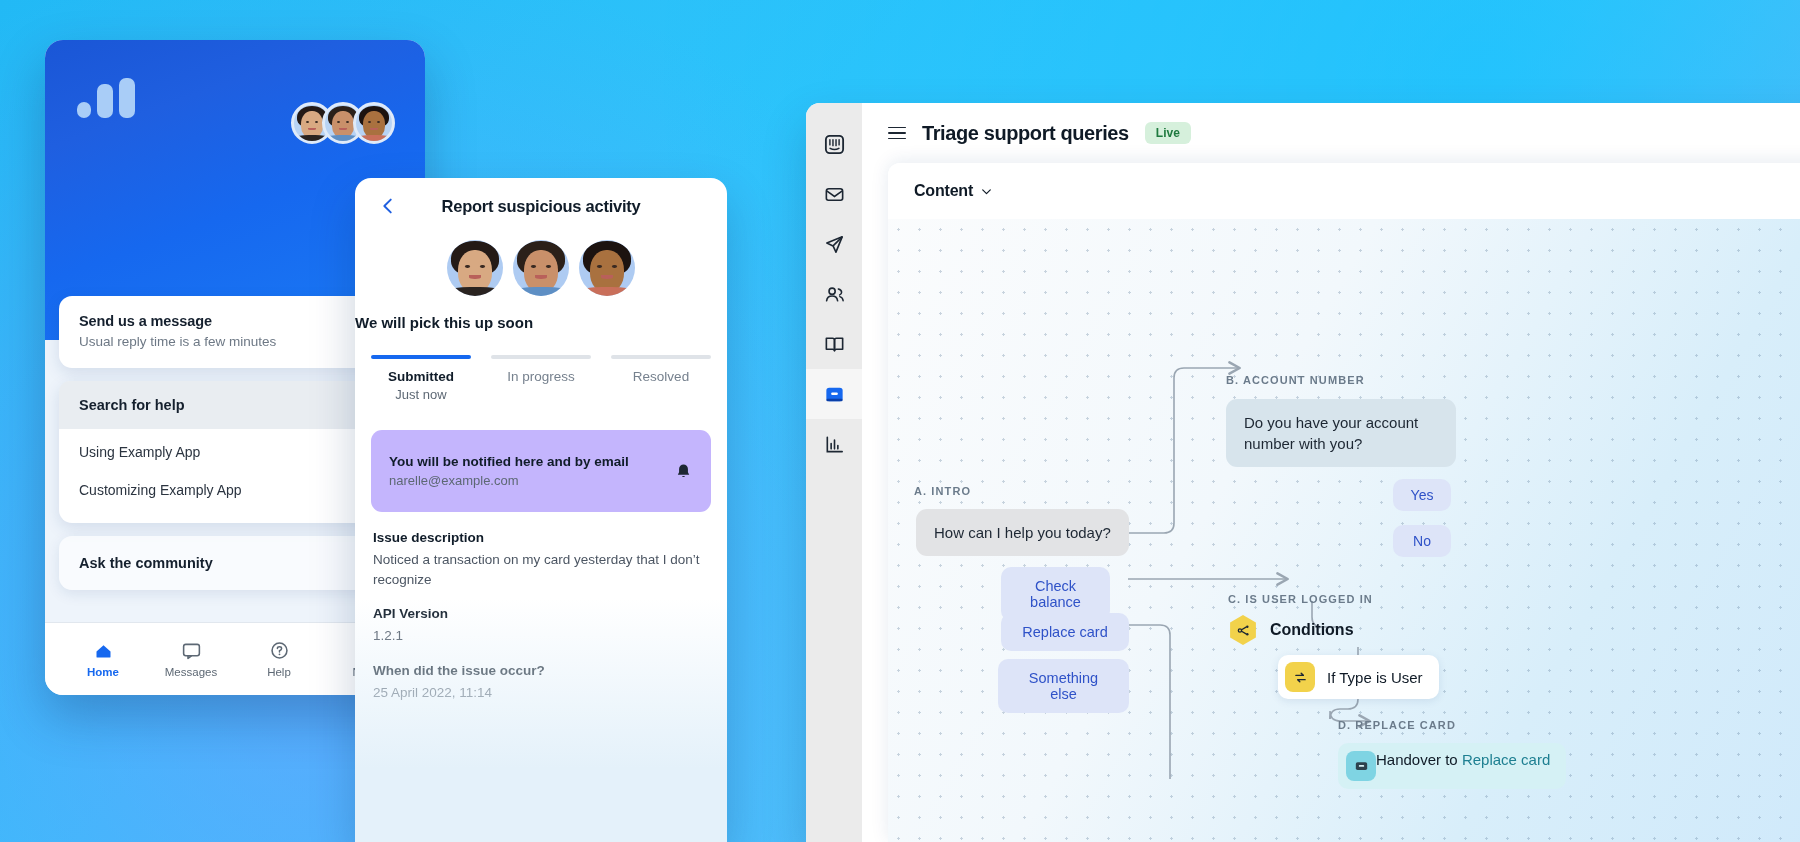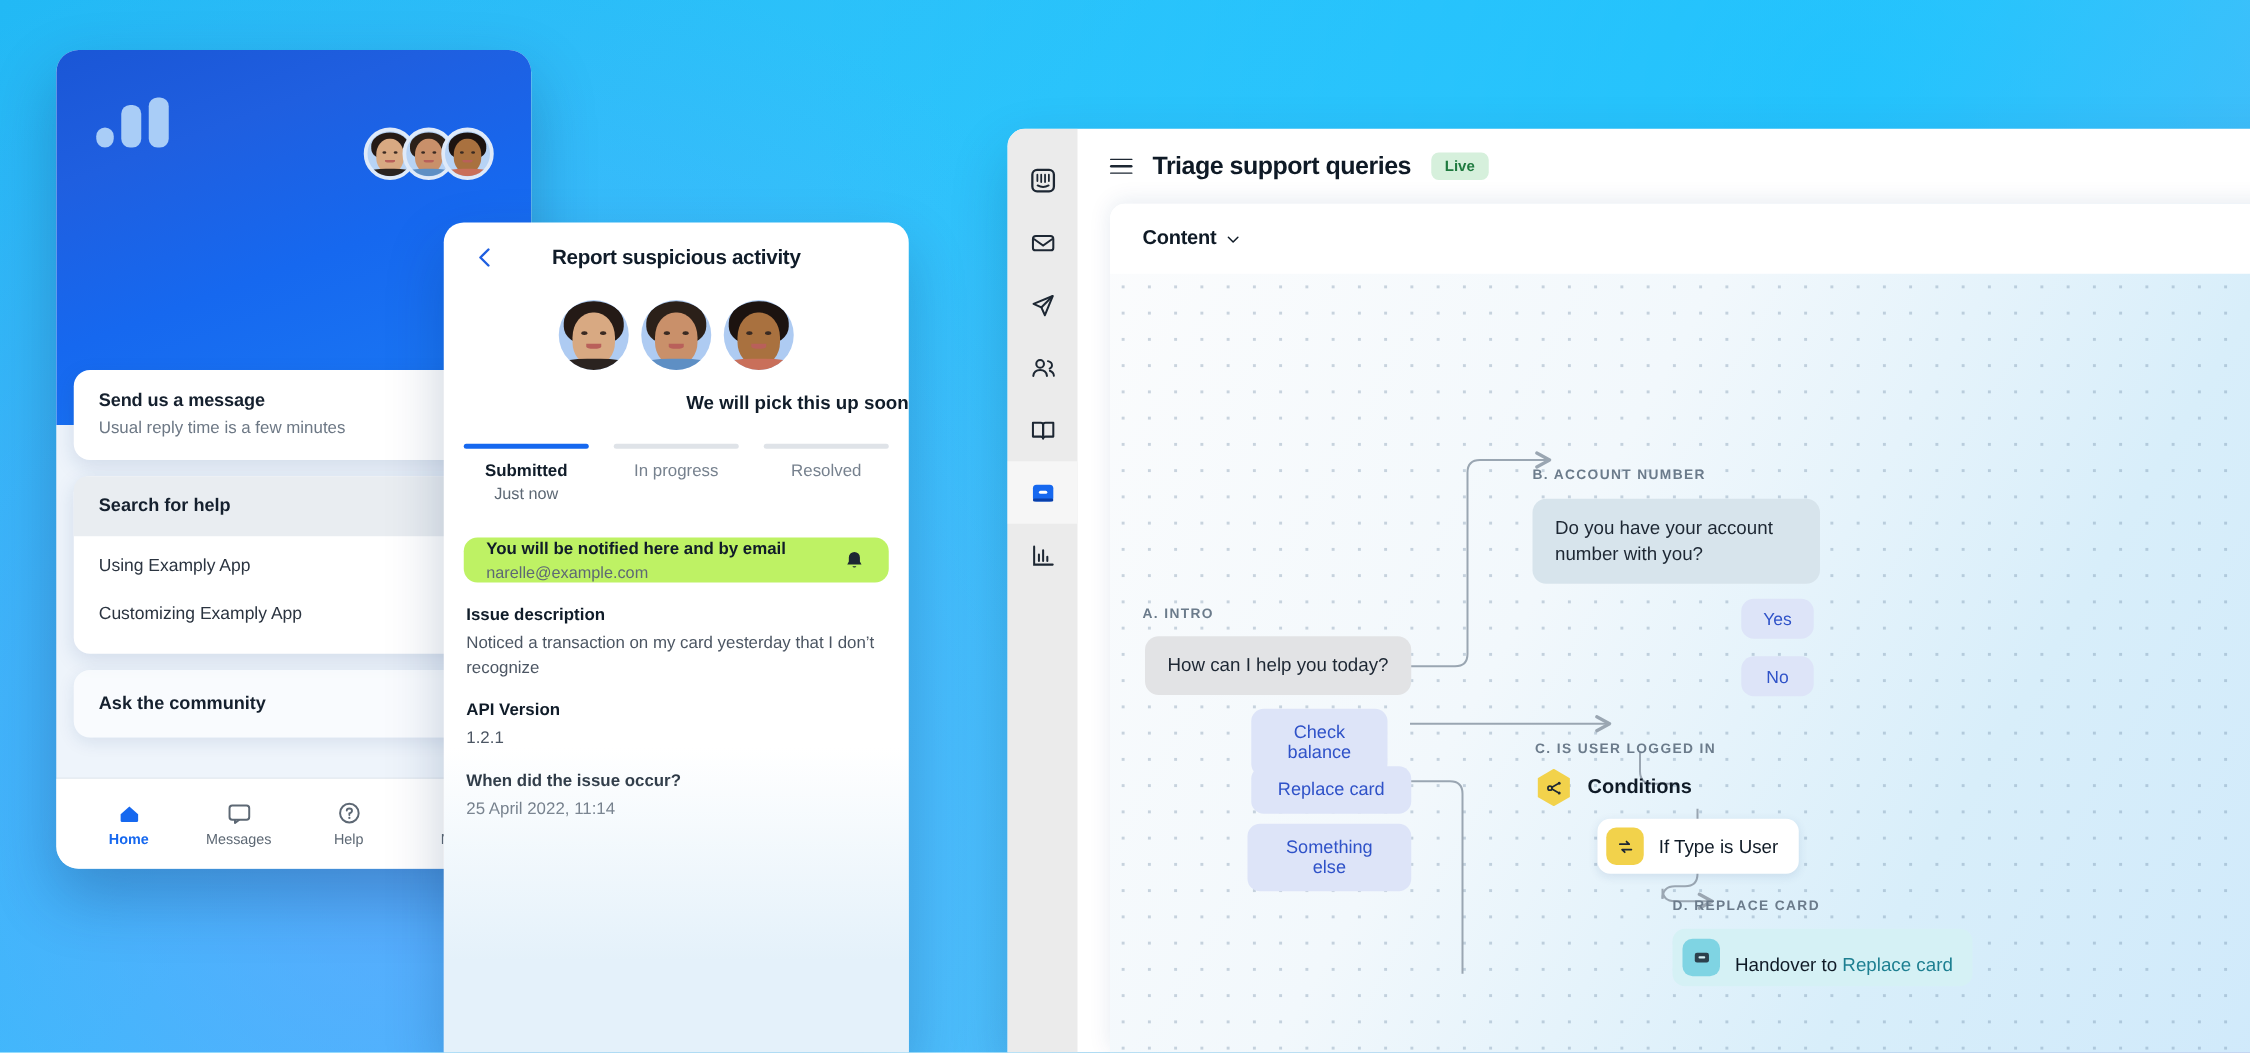--- a/index.html
+++ b/index.html
@@ -54,30 +54,30 @@
   
   .ticket{position:absolute;left:355px;top:178px;width:372px;height:664px;
     background:#ffffff;border-radius:16px 16px 0 0;overflow:hidden;
     box-shadow:0 20px 46px rgba(10,40,90,.22);}
   .ticket-head{position:relative;height:56px;display:flex;align-items:center;justify-content:center;}
   .back-btn{position:absolute;left:22px;top:17px;width:22px;height:22px;cursor:pointer;}
   .ticket-title{font-size:16.5px;font-weight:700;color:#101c29;letter-spacing:-.25px;}
   .ticket-avatars{display:flex;justify-content:center;margin-top:6px;}
   .ticket-avatars .av{width:56px;height:56px;border-radius:50%;margin:0 5px;
     overflow:hidden;position:relative;background:#aecbf2;}
-  .pickup{text-align:right;font-size:15px;font-weight:600;color:#101c29;margin-top:18px;}
+  .pickup{text-align:left;font-size:15px;font-weight:600;color:#101c29;margin-top:18px;}
   .tabs{display:flex;gap:20px;padding:0 16px;margin-top:24px;}
   .tab{flex:1;}
   .tab .bar{height:4px;border-radius:3px;background:#dfe3e8;}
   .tab.active .bar{background:#1668ef;}
   .tab .lbl{font-size:13.5px;color:#76818e;margin-top:10px;text-align:center;}
   .tab.active .lbl{color:#101c29;font-weight:700;}
   .tab .sub{font-size:13px;color:#5d6874;text-align:center;margin-top:3px;}
-  .notify{margin:28px 16px 0 16px;background:#bef264;border-radius:11px;
-    padding:1px 18px;display:flex;align-items:center;justify-content:space-between;}
+  .notify{margin:28px 16px 0 16px;background:#c4b5fd;border-radius:11px;
+    padding:24px 18px;display:flex;align-items:center;justify-content:space-between;}
   .notify-t{font-size:13.5px;font-weight:700;color:#101c29;}
   .notify-s{font-size:13px;color:#5d6874;margin-top:4px;}
   .attrs{padding:18px 18px 0 18px;}
   .attr{margin-bottom:17px;}
   .attr-k{font-size:13.5px;font-weight:700;color:#101c29;}
   .attr-v{font-size:13.5px;color:#4c5663;margin-top:5px;line-height:1.45;}
   .ticket-grad{position:absolute;left:0;right:0;top:420px;bottom:0;
     background:linear-gradient(180deg,rgba(236,246,252,0) 0%,#e4f1fa 70%);pointer-events:none;}
 
   
@@ -117,21 +117,21 @@
     clip-path:polygon(50% 0%,93% 25%,93% 75%,50% 100%,7% 75%,7% 25%);
     display:flex;align-items:center;justify-content:center;flex-shrink:0;}
   .hex svg{width:17px;height:17px;}
   .hexwrap .t{font-size:16px;font-weight:600;color:#0f1a26;}
   .branch{display:flex;align-items:center;gap:12px;background:#fff;border-radius:10px;
     padding:7px 16px 7px 7px;box-shadow:0 2px 8px rgba(20,60,120,.10);}
   .sq{width:30px;height:30px;border-radius:8px;background:#f2d24b;
     display:flex;align-items:center;justify-content:center;flex-shrink:0;}
   .sq svg{width:17px;height:17px;}
   .branch .t{font-size:15px;color:#0f1a26;}
-  .handover{display:flex;align-items:flex-end;gap:12px;background:#d5f1f5;border-radius:10px;
+  .handover{display:flex;align-items:flex-start;gap:0;background:#d5f1f5;border-radius:10px;
     padding:8px 16px 8px 8px;}
   .sq.teal{background:#7fd4e3;}
   .handover .t{font-size:15px;color:#0f1a26;}
   .handover .t b{font-weight:400;}
   .handover .t em{font-style:normal;color:#1d7f91;}
   .conn{position:absolute;overflow:visible;}
   .conn path{fill:none;stroke:#9aa6b2;stroke-width:1.6px;}
 
   
   .face{position:absolute;inset:0;}

